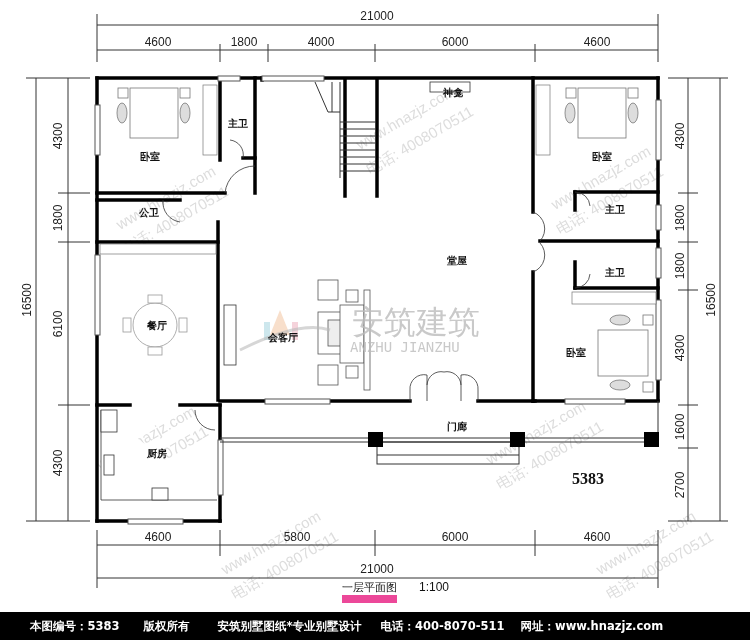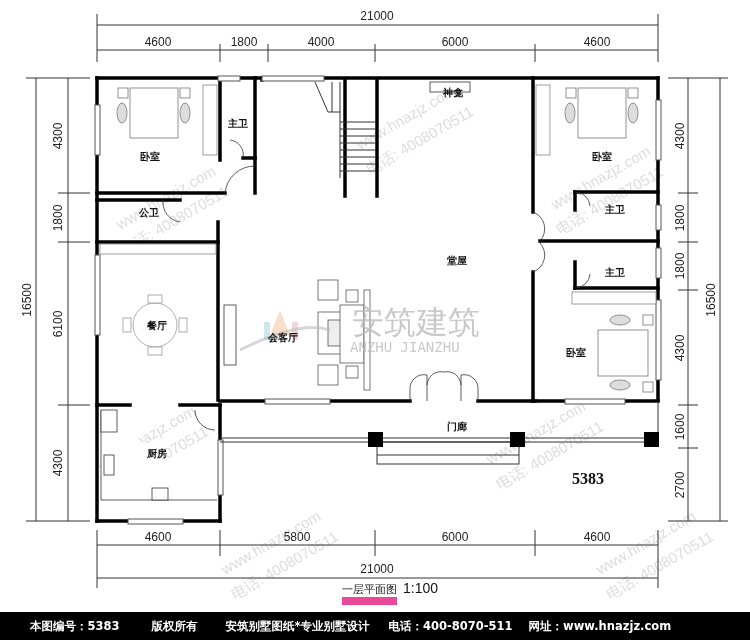--- a/index.html
+++ b/index.html
@@ -6,21 +6,21 @@
   body{width:750px;height:640px;position:relative;overflow:hidden;font-family:"DejaVu Sans",sans-serif;}
   #plan{position:absolute;left:0;top:0;width:750px;height:640px;}
   .dim{font-family:"Liberation Sans",sans-serif;font-size:12px;fill:#222;}
   .room{font-family:"DejaVu Sans",sans-serif;font-size:10px;font-weight:bold;fill:#111;}
   .wm{font-family:"Liberation Sans",sans-serif;font-size:15px;fill:#d9d9d9;}
   .footer{position:absolute;left:0;top:612px;width:750px;height:28px;background:#000;color:#fff;
     font-family:"DejaVu Sans",sans-serif;font-size:11.5px;font-weight:bold;display:flex;align-items:center;white-space:nowrap;}
   .footer span{display:inline-block;}
   .title-wrap{position:absolute;left:342px;top:580px;font-size:11px;font-family:"DejaVu Sans",sans-serif;color:#111;}
   .title-wrap .t{border-bottom:8px solid #ec4899;padding-bottom:1px;}
-  .title-wrap .s{font-size:14px;margin-left:6px;font-family:"Liberation Sans",sans-serif;}
+  .title-wrap .s{font-size:12px;margin-left:22px;font-family:"Liberation Sans",sans-serif;}
   .num{position:absolute;left:572px;top:470px;font-family:"Liberation Serif",serif;font-size:16px;font-weight:bold;color:#111;}
 </style>
 </head>
 <body>
 
 <svg id="plan" viewBox="0 0 750 640" xmlns="http://www.w3.org/2000/svg">
 
   <g opacity="0.9">
     <text class="wm" transform="translate(120,230) rotate(-30)">www.hnazjz.com</text>
     <text class="wm" transform="translate(125,255) rotate(-30)">电话: 4008070511</text>
@@ -287,17 +287,17 @@
 </svg>
 
 <div class="num">5383</div>
 
 <div class="title-wrap">
   <span class="t">一层平面图</span><span class="s">1:100</span>
 </div>
 
 <div class="footer">
   <span style="margin-left:30px">本图编号：5383</span>
-  <span style="margin-left:32px">版权所有</span>
+  <span style="margin-left:24px">版权所有</span>
   <span style="margin-left:28px">安筑别墅图纸*专业别墅设计</span>
   <span style="margin-left:19px">电话：400-8070-511</span>
   <span style="margin-left:16px">网址：www.hnazjz.com</span>
 </div>
 
 </body></html>

